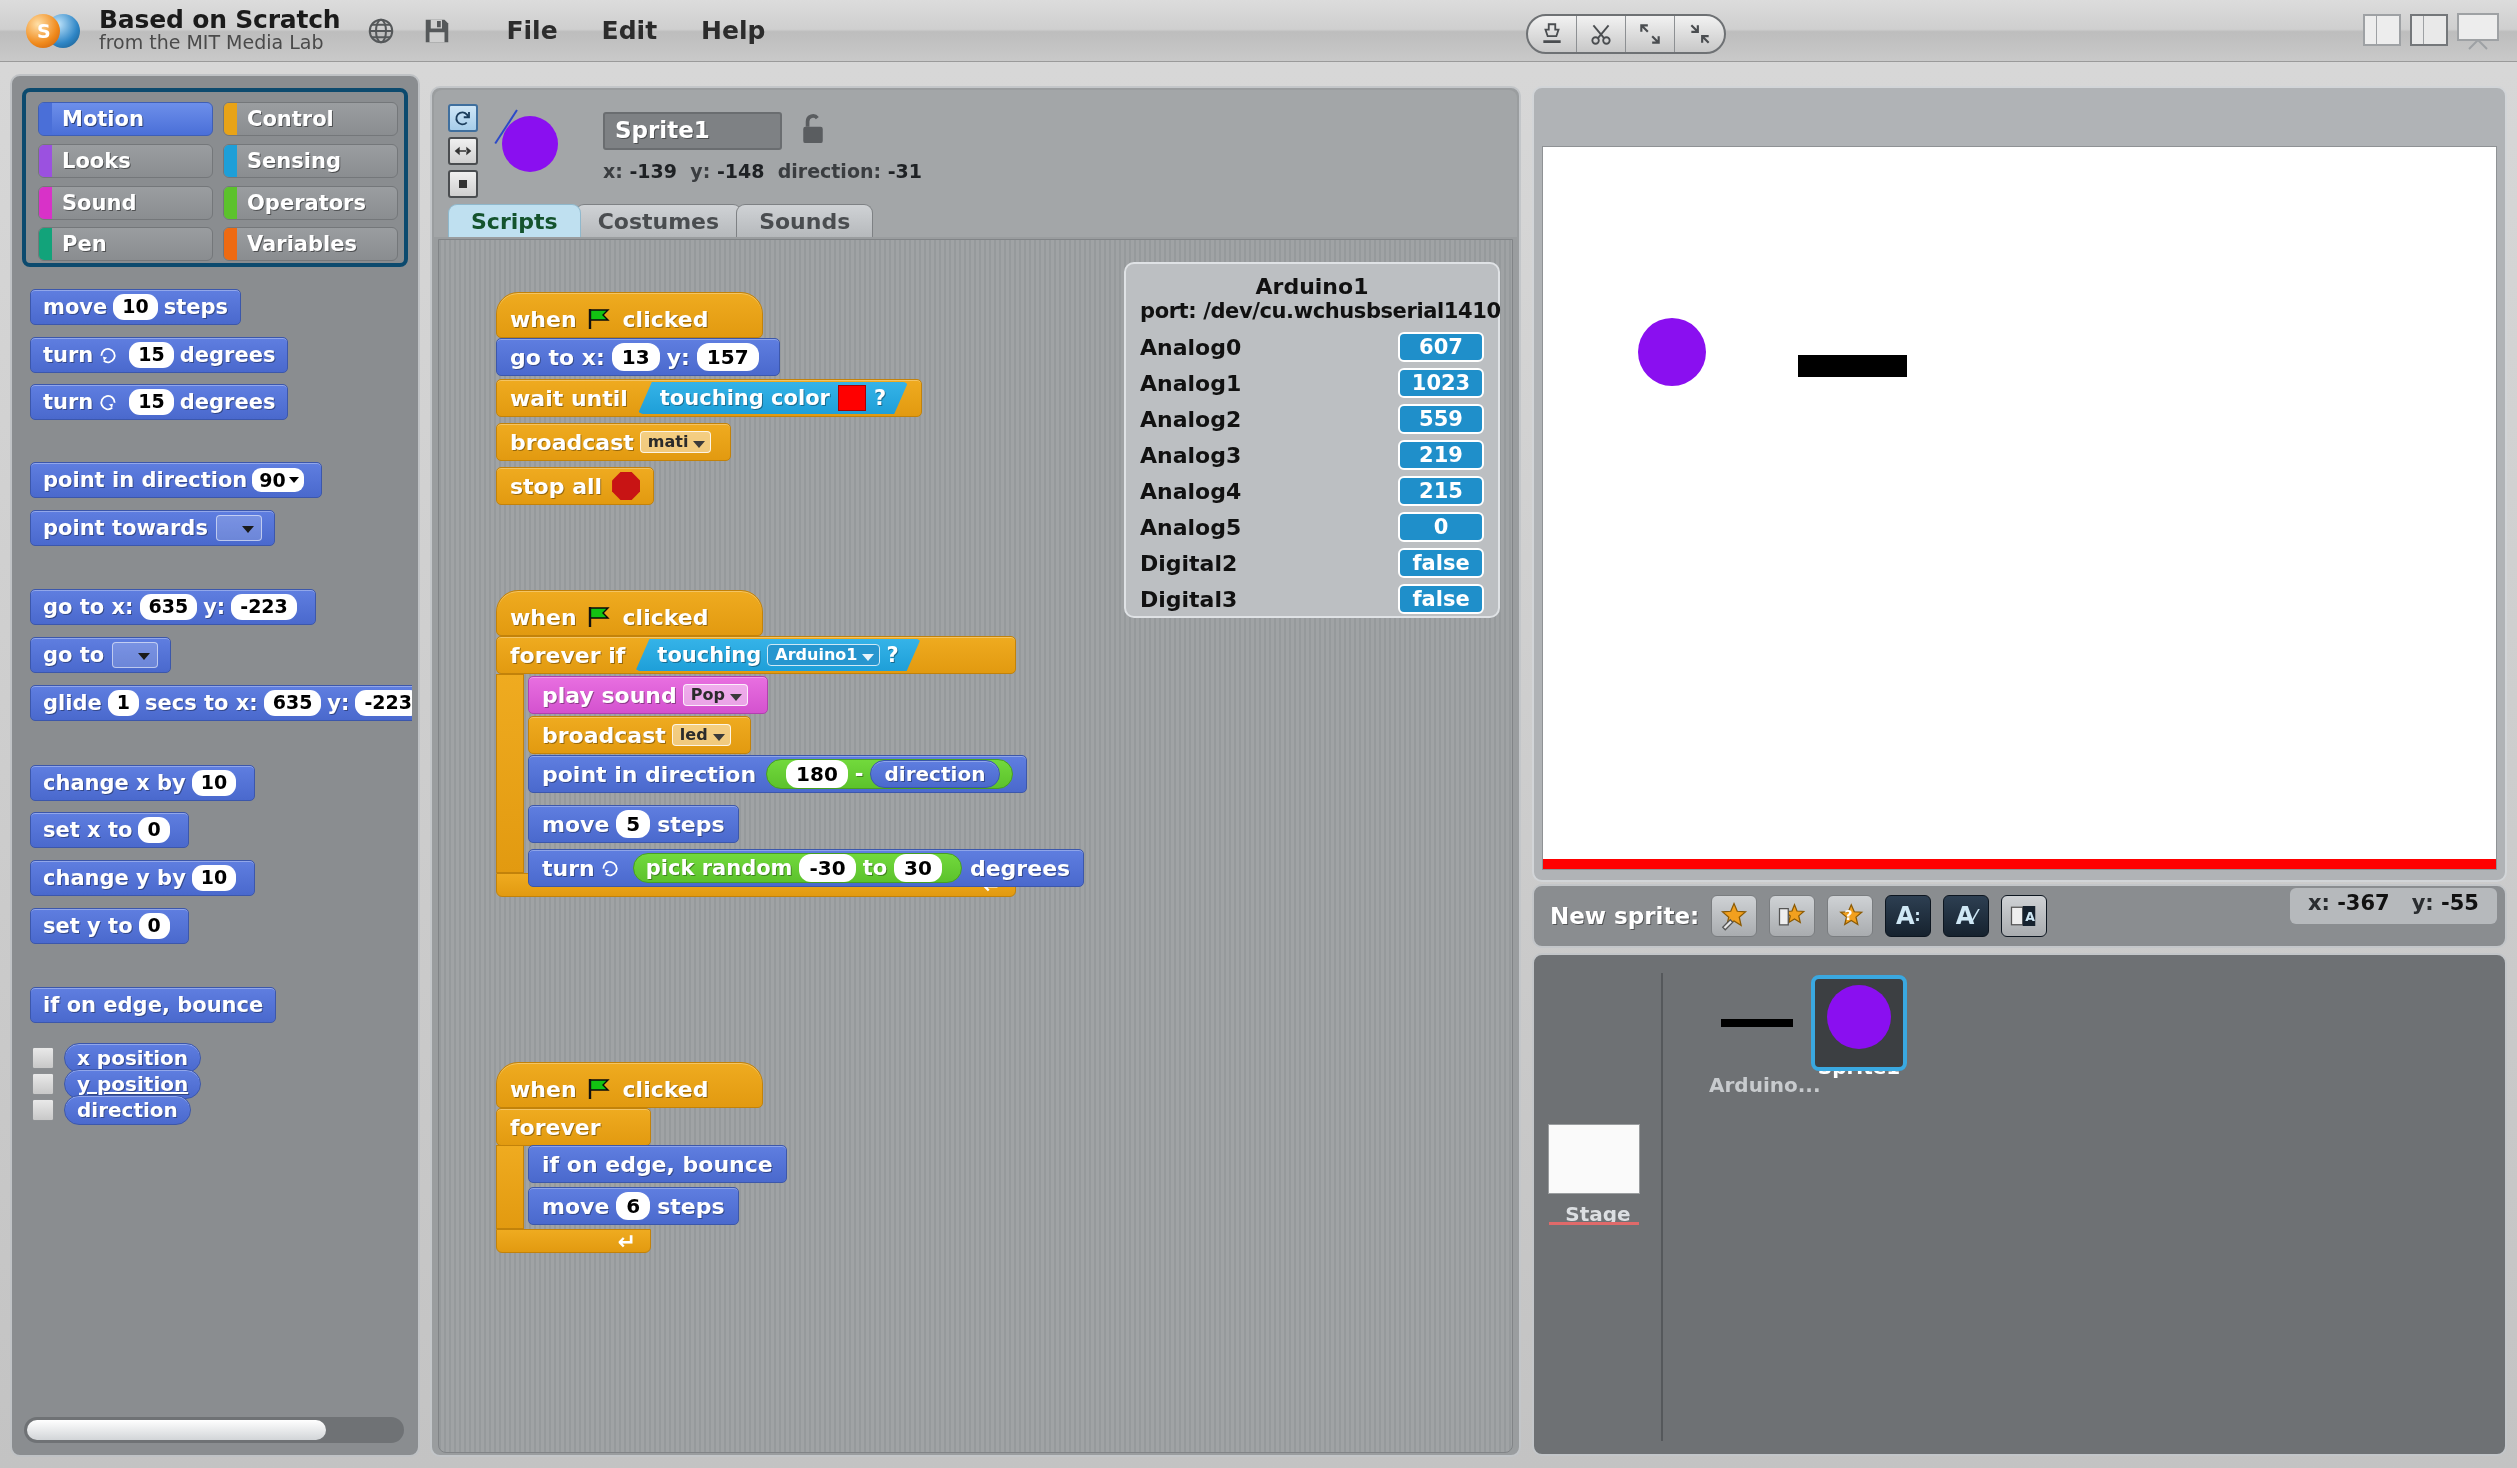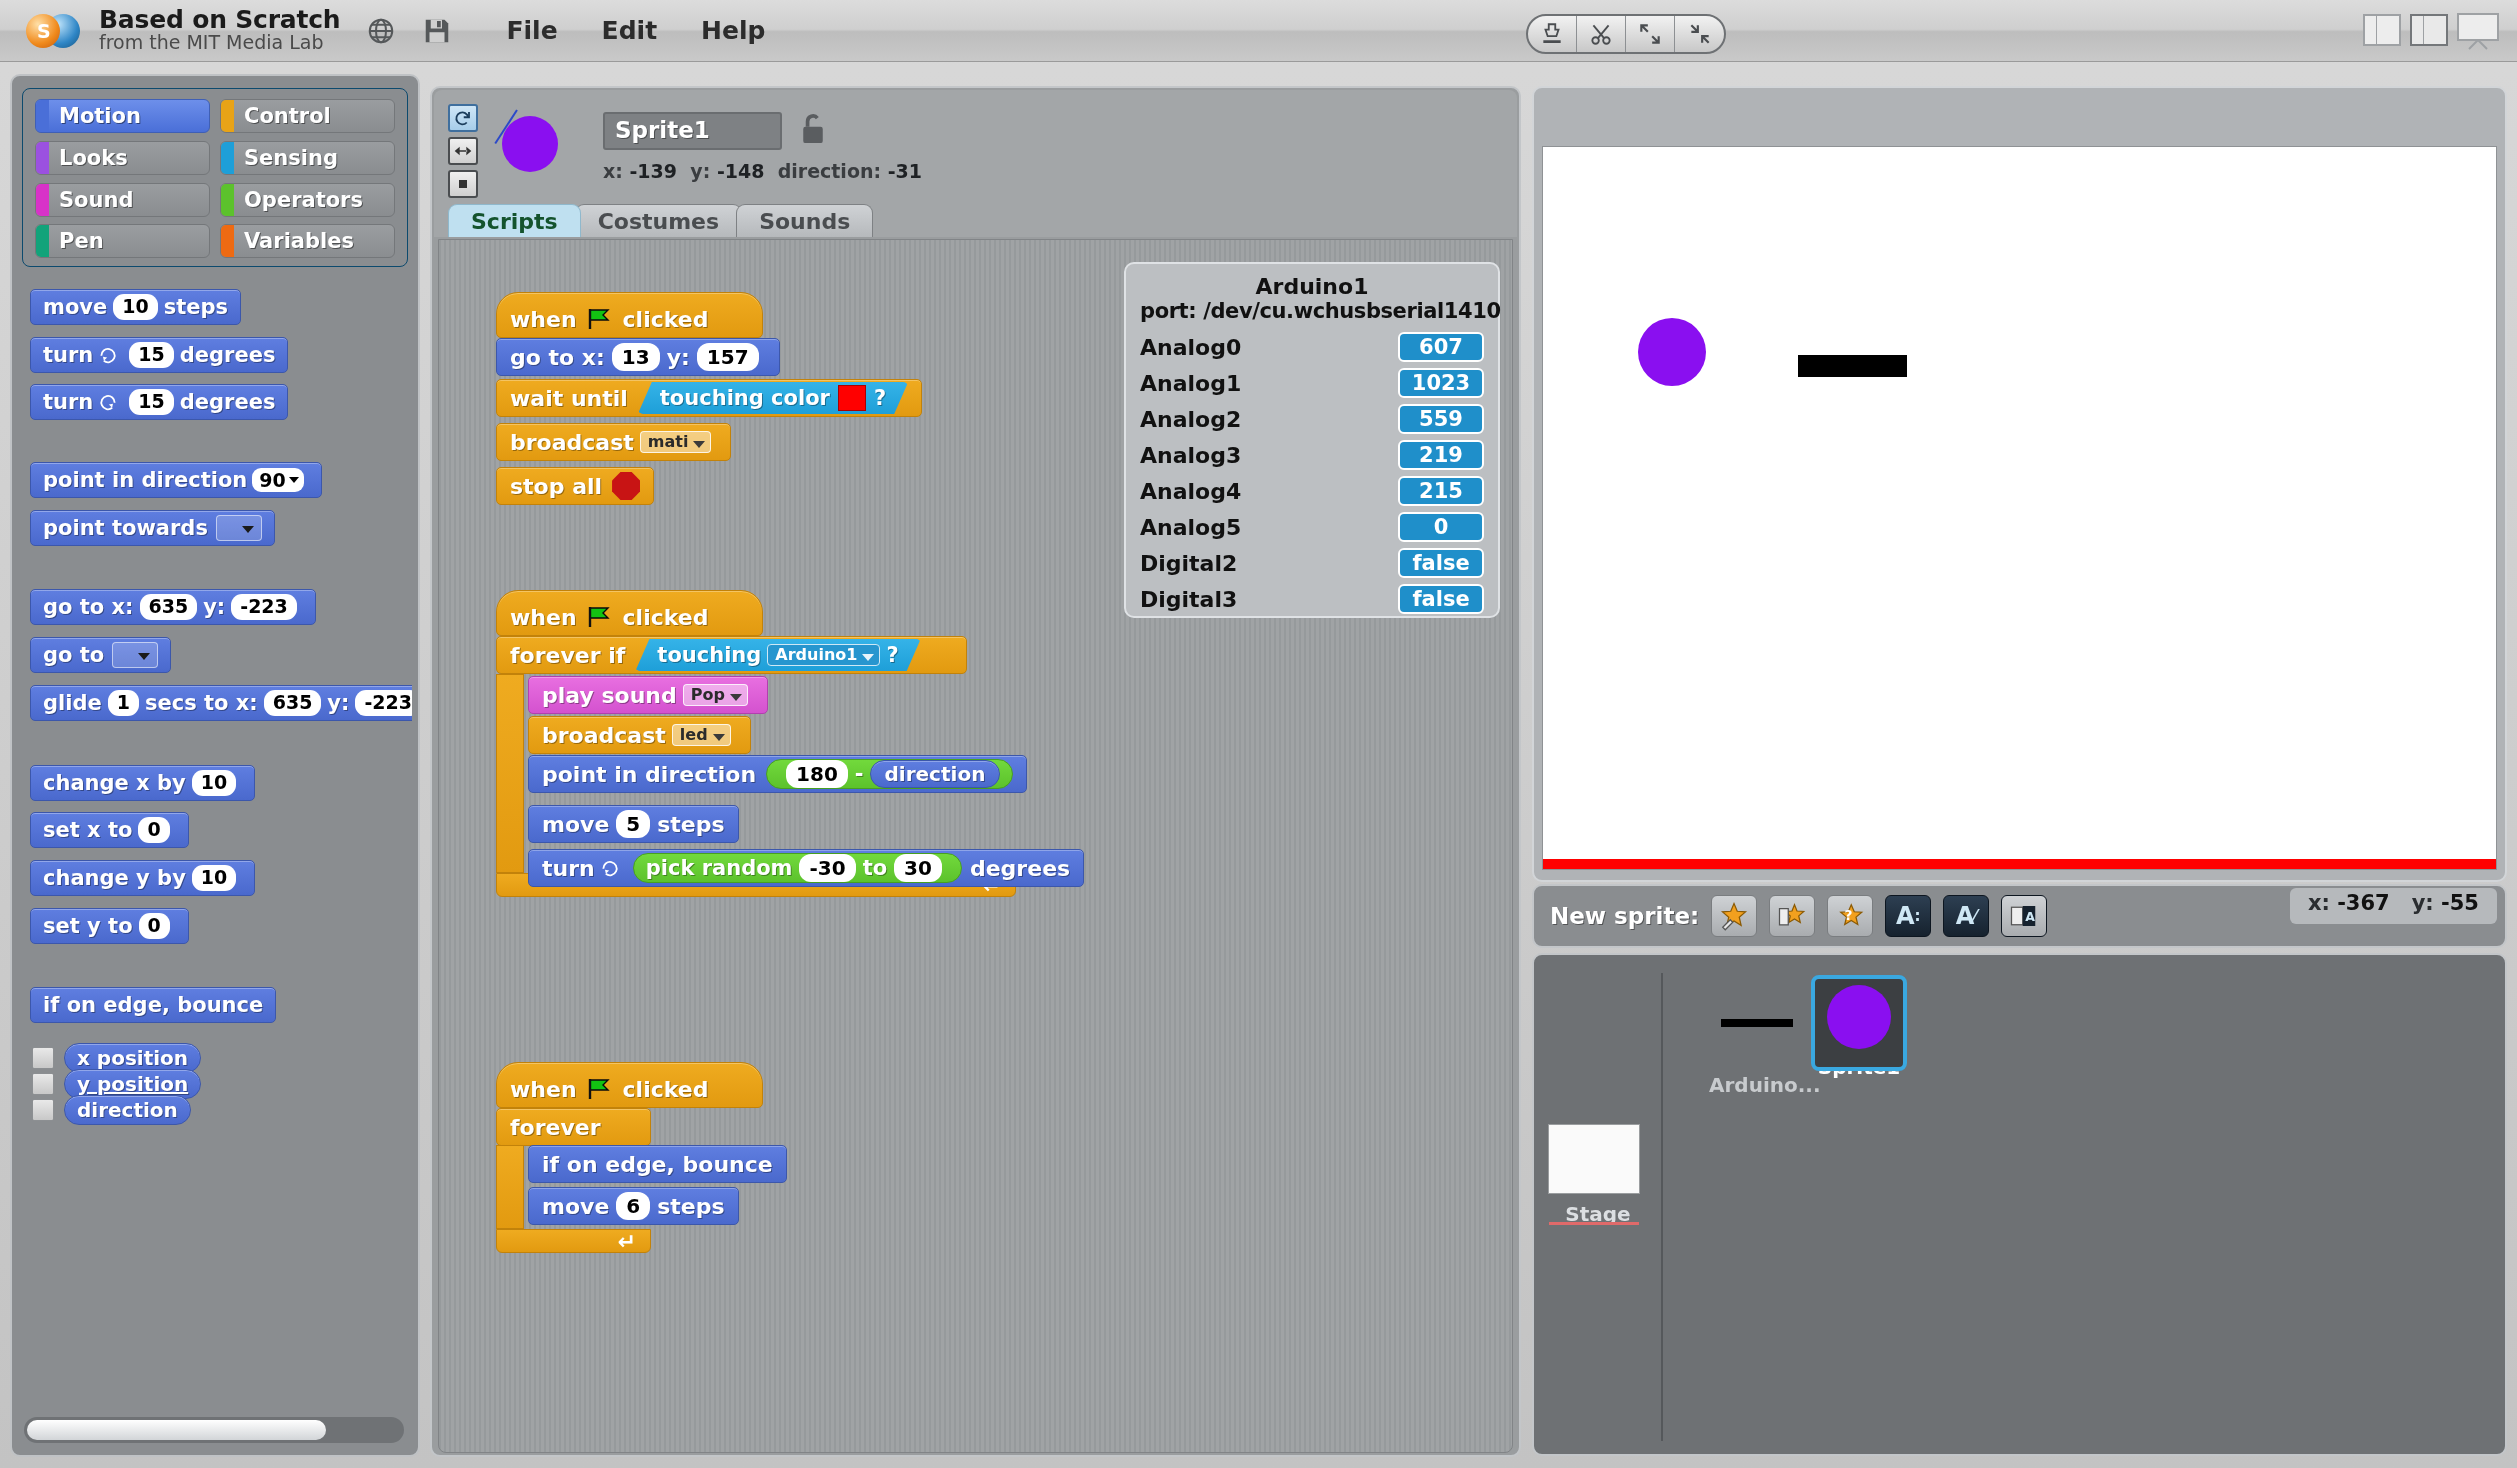--- a/index.html
+++ b/index.html
@@ -38,21 +38,21 @@
   .vb .p1 { width:34%; border-right:1px solid #9ea1a4; background:#ededed;}
   .vb .p2 { flex:1; background:#ededed; }
   .vb.sel .p1 { background:#e9e9e9;} .vb.sel .p2 { background:#e9e9e9; }
   .vb-pres { position:relative; width:42px;height:34px; }
   .vb-pres .scr { width:42px;height:28px;background:#ededed;border:2px solid #9ea1a4;}
 
   
   #palette { position:absolute; left:10px; top:74px; width:410px; height:1383px;
              background:#8a8d90; border:2px solid #bfc2c5; border-radius:10px; }
   #cat-box { margin:12px 10px 0 10px; height:179px; background:#8a8d90;
-             border:1px solid #0c4a6e; border-radius:8px; position:relative; }
+             border:4px solid #0c4a6e; border-radius:8px; position:relative; }
   .cat { position:absolute; width:175px; height:34px; border-radius:6px;
          background:linear-gradient(#9a9da0,#8a8d90); border:1px solid #74777a;
          display:flex; align-items:center; overflow:hidden; }
   .cat .tab { width:13px; height:100%; }
   .cat .lab { color:#fff; font-weight:bold; font-size:21px; margin-left:10px;
               text-shadow:1px 1px 0 rgba(0,0,0,.45); }
   .cat.active { background:linear-gradient(#6d8fea,#4a6fd8); border-color:#3f5fb5; }
   .cat.active .tab { background:#4a6fd8; }
 
   #blocks { position:absolute; left:10px; top:199px; width:390px; height:1149px; overflow:hidden; }
@@ -513,21 +513,21 @@
       <span>when</span>
       <span class="grnflag">
         <svg width="26" height="22" viewBox="0 0 26 22">
             <path d="M3 2h18l-5 5 5 5H3z" fill="#12c312" stroke="#0a0a0a" stroke-width="1.4"></path>
             <line x1="3" y1="1" x2="3" y2="21" stroke="#111" stroke-width="2.4"></line>
           </svg>
       </span>
       <span>clicked</span>
     </div>
 
-    <div class="cblk c-ctrl" style="left:57px;top:396px;width:471px;">
+    <div class="cblk c-ctrl" style="left:57px;top:396px;width:520px;">
       <span>forever if</span>
       <span class="cblk c-sense hexa" style="position:static;margin-left:10px;">
         <span>touching</span>
         <span class="cdrop dark">
           <span>Arduino1</span><span class="ar"></span></span>
         <span>?</span>
       </span>
     </div>
     <div class="c-mouth" style="left:57px;top:434px;height:199px;"></div>
     <div class="c-foot" style="left:57px;top:633px;width:520px;">

